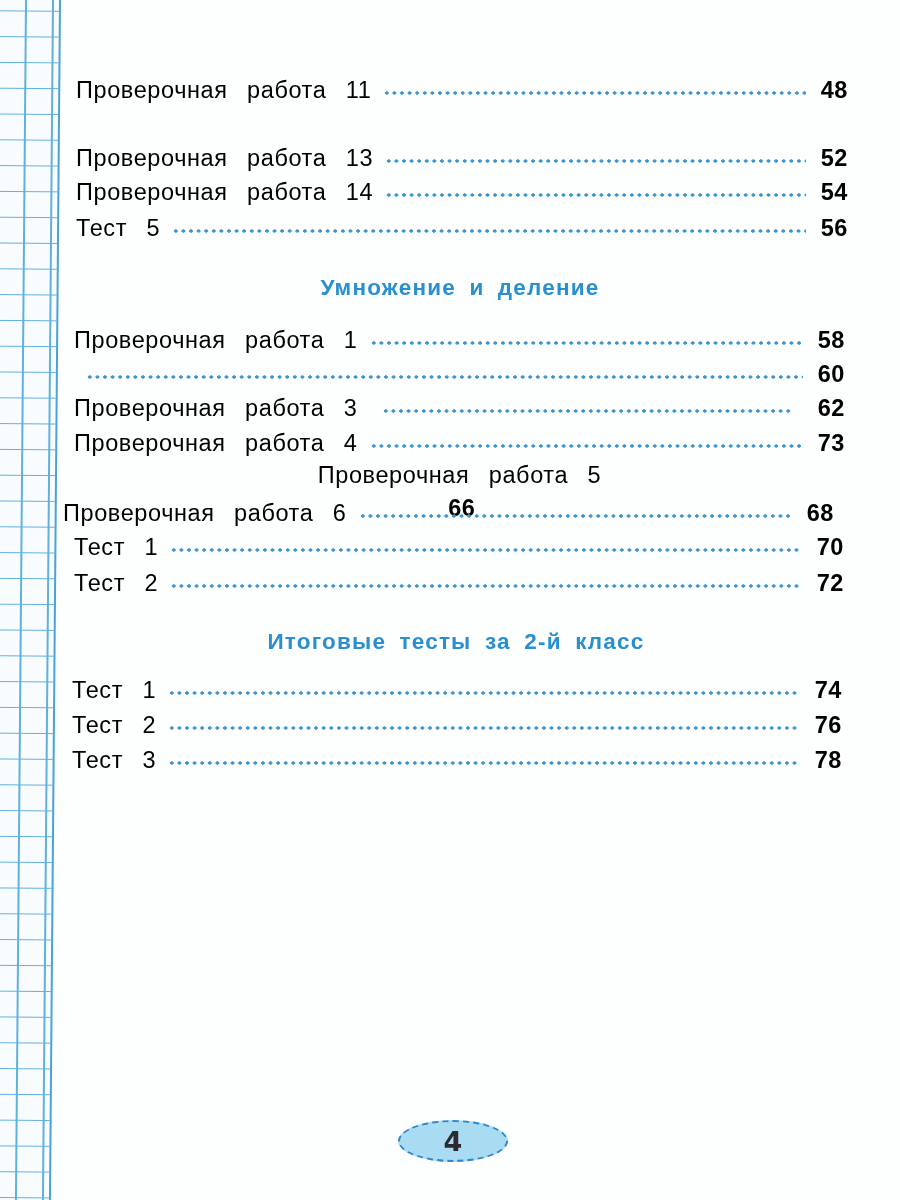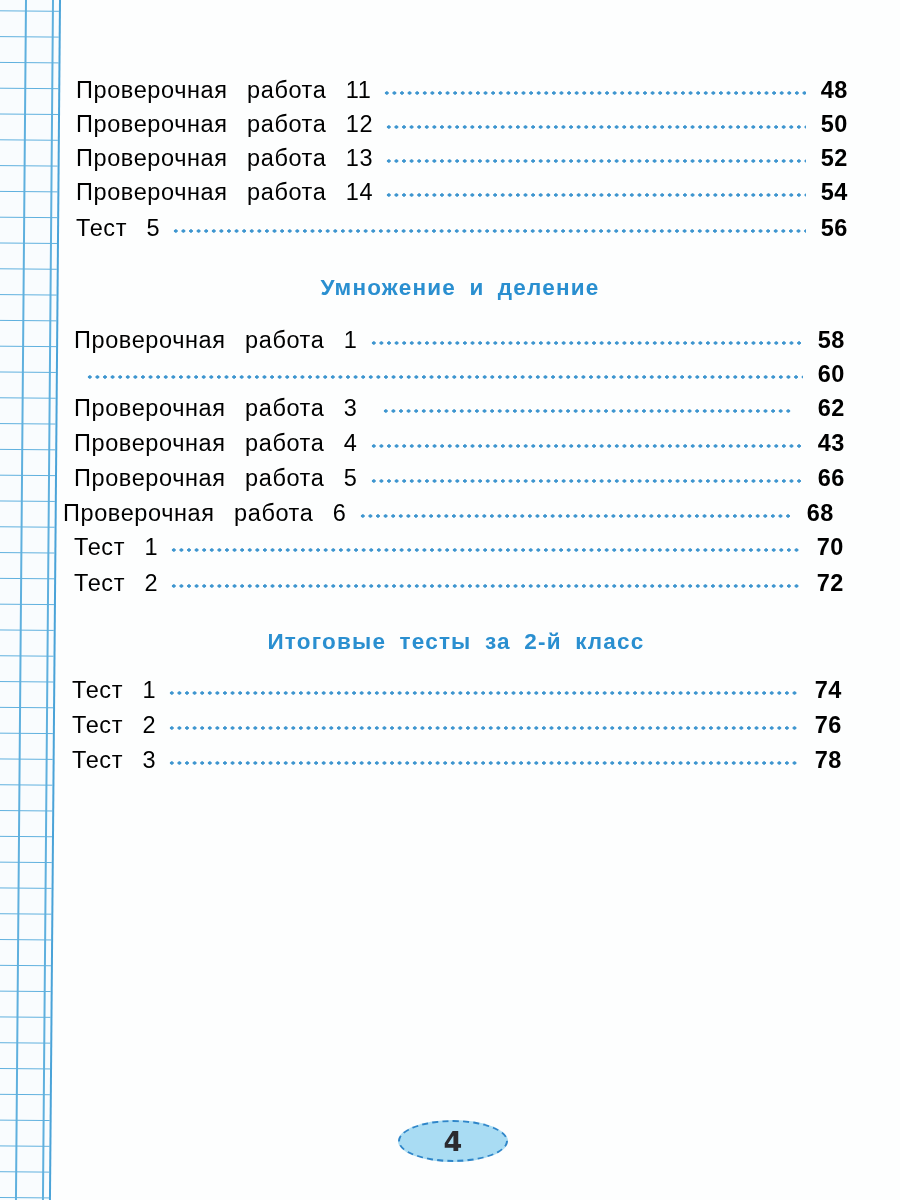--- a/index.html
+++ b/index.html
@@ -63,25 +63,20 @@
 
 <div class="grid-strip"></div>
 
 <div class="page">
 
   <div class="toc-row" style="left:76px; width:772px; top:74px;">
     <span class="toc-title">Проверочная  работа  11</span>
     <span class="toc-dots"></span>
     <span class="toc-page">48</span>
   </div>
-  <div class="toc-row" style="left:76px; width:772px; top:108px;">
-    <span class="toc-title">Проверочная  работа  12</span>
-    <span class="toc-dots"></span>
-    <span class="toc-page">50</span>
-  </div>
   <div class="toc-row" style="left:76px; width:772px; top:142px;">
     <span class="toc-title">Проверочная  работа  13</span>
     <span class="toc-dots"></span>
     <span class="toc-page">52</span>
   </div>
   <div class="toc-row" style="left:76px; width:772px; top:176px;">
     <span class="toc-title">Проверочная  работа  14</span>
     <span class="toc-dots"></span>
     <span class="toc-page">54</span>
   </div>
@@ -103,23 +98,23 @@
     <span class="toc-page">60</span>
   </div>
   <div class="toc-row" style="left:74px; width:771px; top:392px;gap:12px;">
     <span class="toc-title">Проверочная  работа  3</span>
     <span class="toc-dots"></span>
     <span class="toc-page">62</span>
   </div>
   <div class="toc-row" style="left:74px; width:771px; top:427px;">
     <span class="toc-title">Проверочная  работа  4</span>
     <span class="toc-dots"></span>
-    <span class="toc-page">43</span>
+    <span class="toc-page">73</span>
   </div>
-  <div class="toc-row" style="left:74px; width:771px; top:462px;">
+  <div class="toc-row" style="left:74px; width:771px; top:462px;flex-direction:column;">
     <span class="toc-title">Проверочная  работа  5</span>
     <span class="toc-dots"></span>
     <span class="toc-page">66</span>
   </div>
   <div class="toc-row" style="left:63px; width:771px; top:497px;">
     <span class="toc-title">Проверочная  работа  6</span>
     <span class="toc-dots"></span>
     <span class="toc-page">68</span>
   </div>
   <div class="toc-row" style="left:74px; width:770px; top:531px;">

